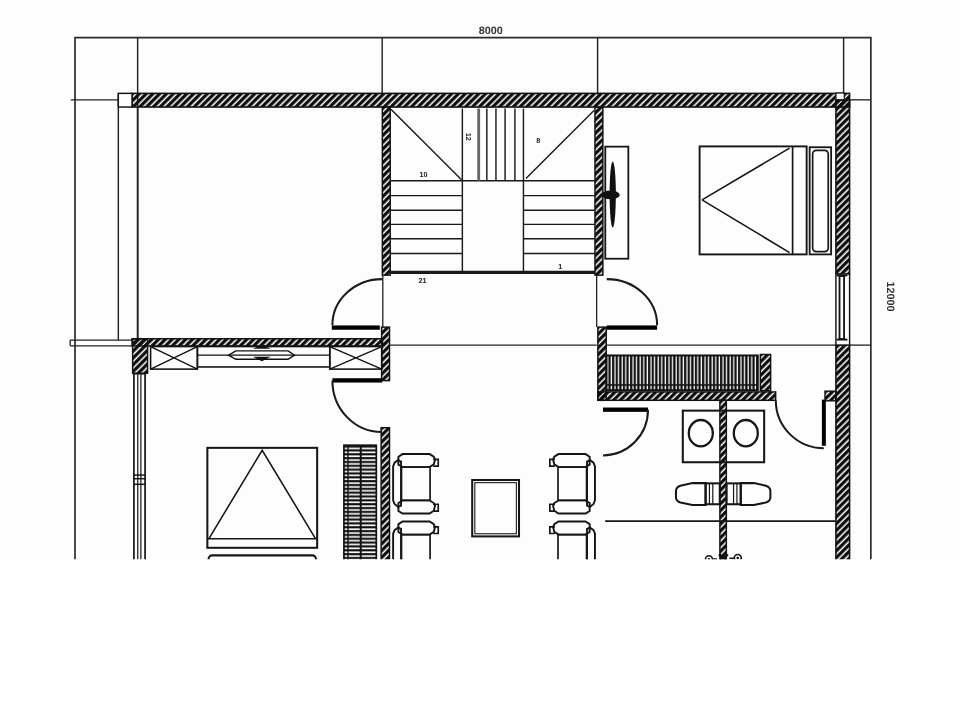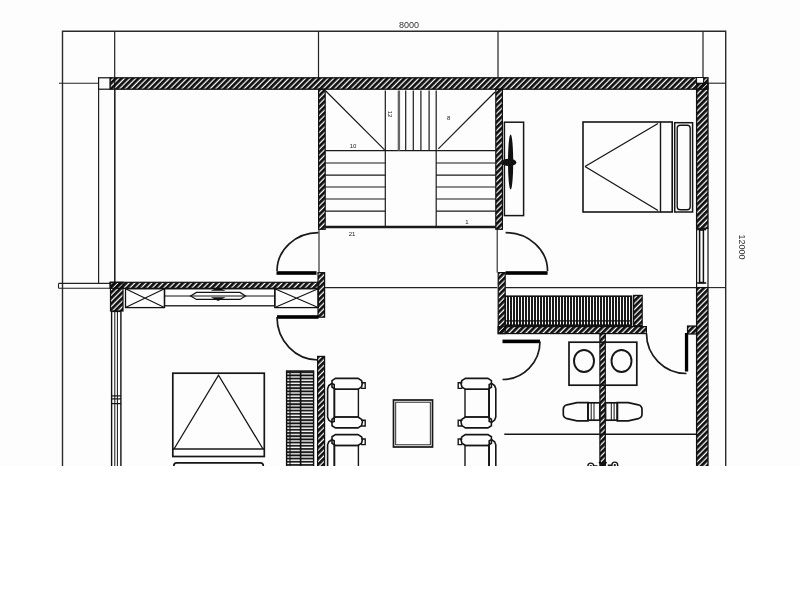--- a/index.html
+++ b/index.html
@@ -1,16 +1,16 @@
 <!DOCTYPE html>
 <html><head>
 <meta charset="utf-8">
 <style>
 html,body{margin:0;padding:0;background:#ffffff;font-family:"Liberation Sans",sans-serif;}
-#plan{position:relative;width:800px;height:466px;background:#fdfdfd;}
+#plan{position:relative;width:800px;height:466px;background:#fdfdfd;font-weight:bold;}
 svg{position:absolute;left:0;top:0;}
 </style>
 </head>
 <body>
 
 <div id="plan">
 <svg width="800" height="590" viewBox="0 0 800 590">
 <defs>
 <pattern id="h" width="4.0" height="4.0" patternUnits="userSpaceOnUse" patternTransform="rotate(45)">
 <line x1="1.4" y1="0" x2="1.4" y2="4.0" stroke="#0a0a0a" stroke-width="2.7"></line>

